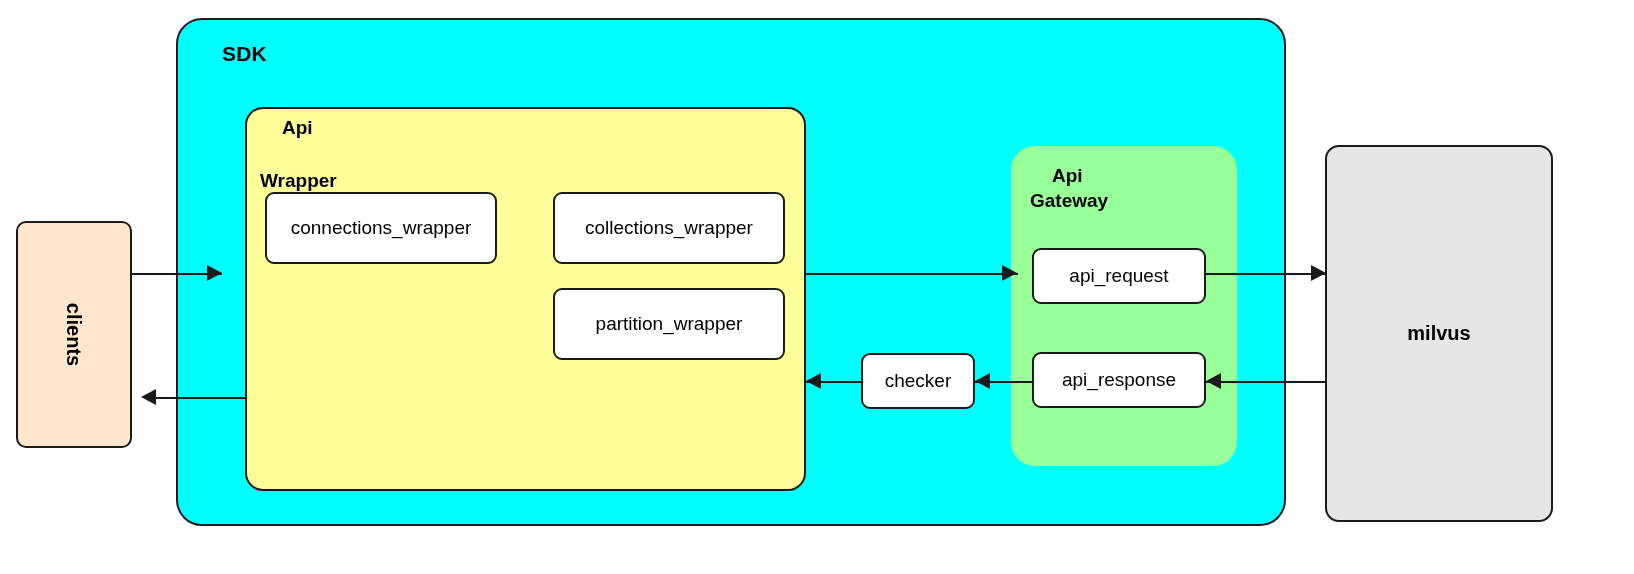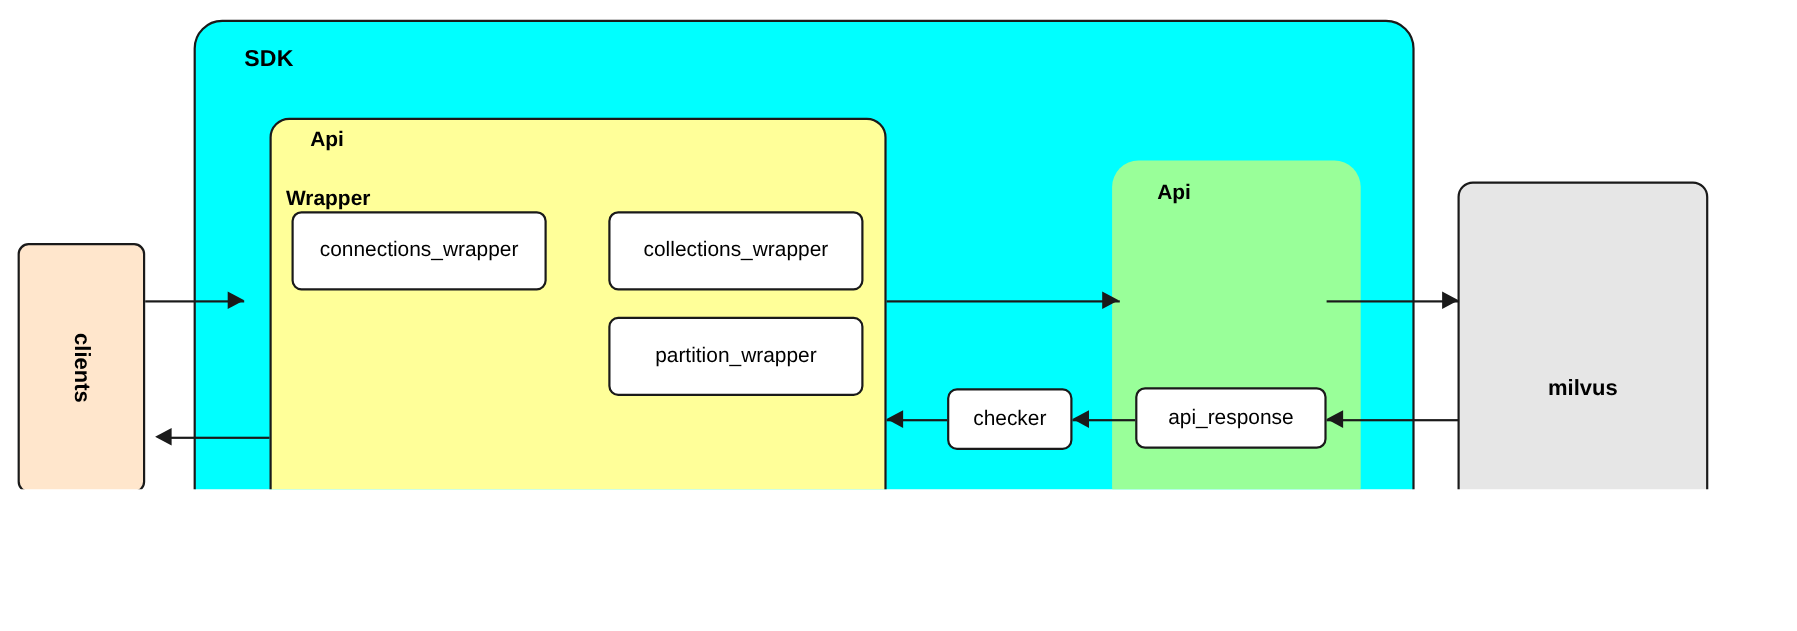--- a/index.html
+++ b/index.html
@@ -6,21 +6,21 @@
     margin: 0;
     padding: 0;
     background: #ffffff;
   }
   body {
     font-family: "Liberation Sans", sans-serif;
   }
   #canvas {
     position: relative;
     width: 1634px;
-    height: 445px;
+    height: 574px;
     background: #ffffff;
     overflow: hidden;
   }
 
   
   .box {
     position: absolute;
     box-sizing: border-box;
     border: 2px solid #1a1a1a;
     display: flex;
@@ -148,21 +148,20 @@
 
   
   .milvus-box {
     left: 1325px;
     top: 145px;
     width: 228px;
     height: 377px;
     background: #e6e6e6;
     border-radius: 14px;
     border: 2px solid #1a1a1a;
-    margin-top: 20px;
   }
   .milvus-label {
     font-size: 20px;
     font-weight: bold;
     color: #000000;
   }
 
   
   .hline {
     position: absolute;
@@ -192,22 +191,24 @@
     <span class="l2">Wrapper</span>
   </div>
 
   <div class="box node w-c1 w-r1">connections_wrapper</div>
   <div class="box node w-c2 w-r1">collections_wrapper</div>
   <div class="box node w-c2 w-r2">partition_wrapper</div>
 
   <div class="apigateway-container"></div>
   <div class="apigateway-label">
     <span class="l1">Api</span>
-  </div>
-
+    <span class="l2">Gateway</span>
+  </div>
+
+  <div class="box node g-node g-r1">api_request</div>
   <div class="box node g-node g-r2">api_response</div>
 
   <div class="box node checker-box">checker</div>
 
   <div class="box clients-box">
     <span class="clients-label">clients</span>
   </div>
 
   <div class="box milvus-box">
     <span class="milvus-label">milvus</span>

